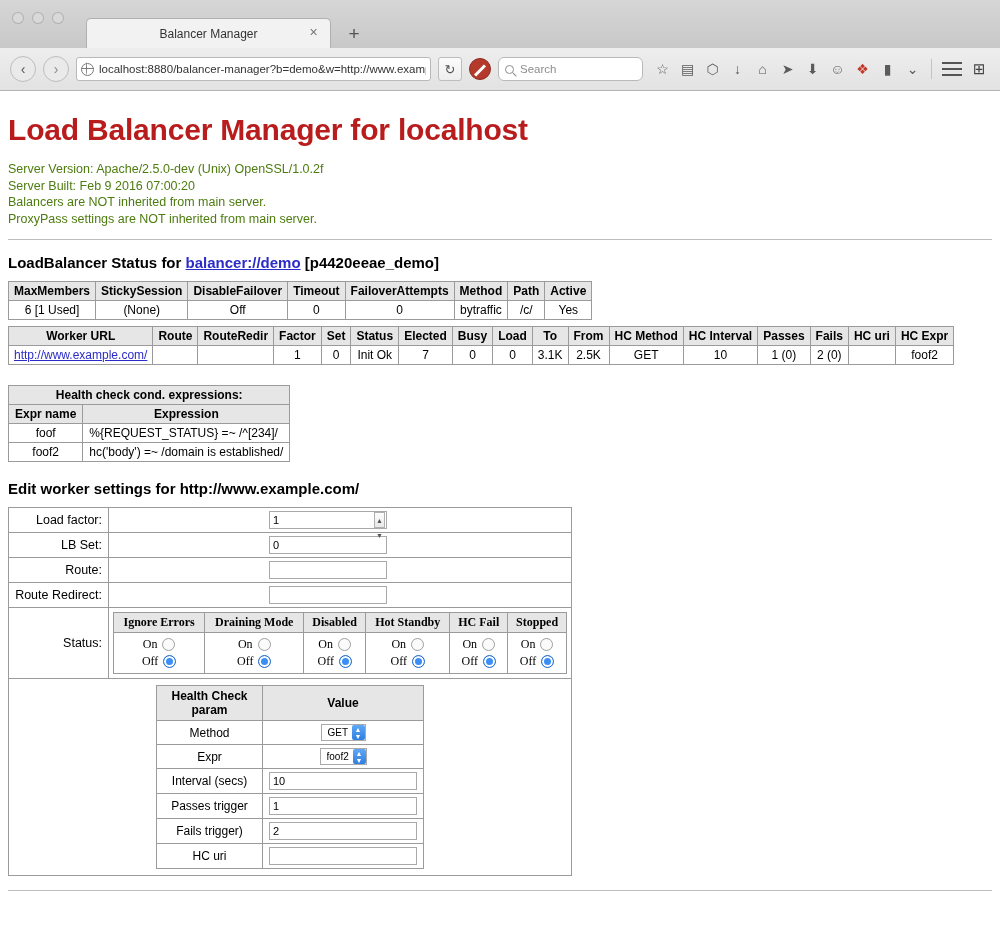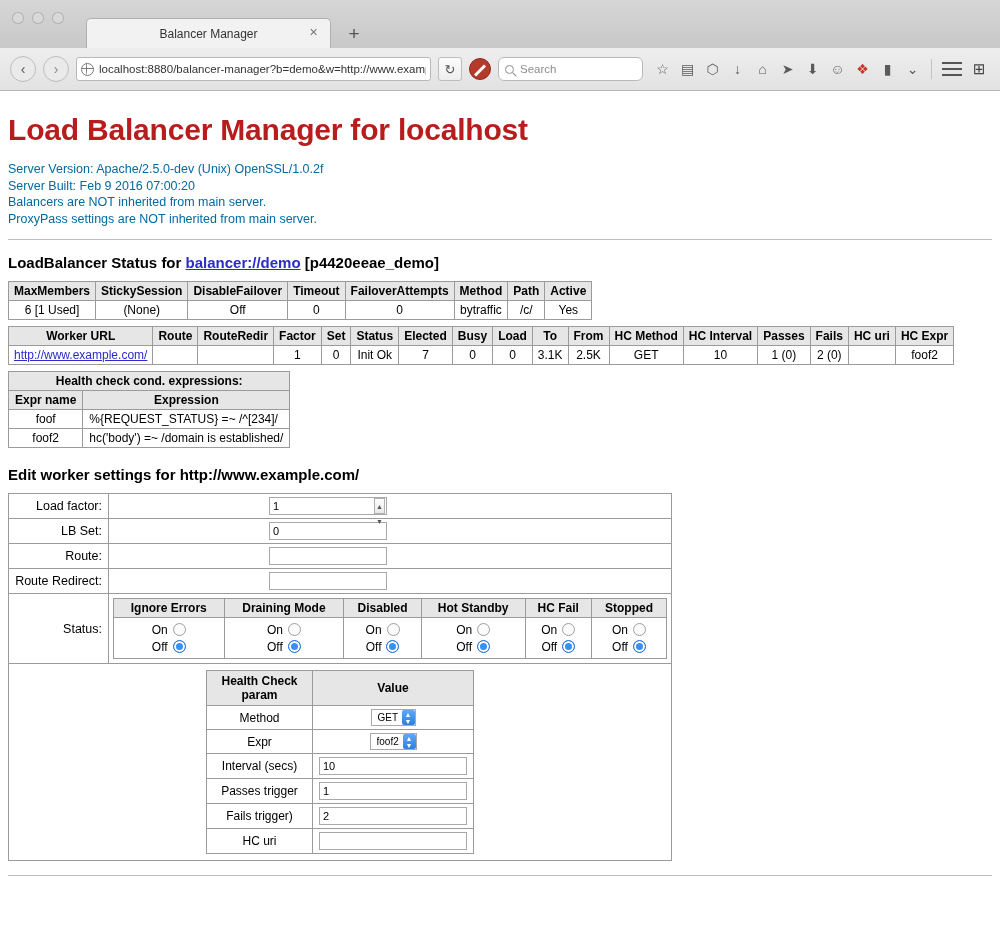--- a/index.html
+++ b/index.html
@@ -123,21 +123,21 @@
   .hamburger { width:20px;height:14px;display:flex;flex-direction:column;justify-content:space-between; }
   .hamburger i { display:block;height:2px;background:#555; }
   .grid-ic { width:18px;height:18px;color:#444;font-size:15px;line-height:18px;text-align:center;}
 
   
   .page { padding:0 8px; }
   h1.title {
     font-size:30px; font-weight:bold; margin:22px 0 14px 0; color:#b91c1c;
     letter-spacing:-0.2px;
   }
-  .serverinfo { font-size:12.5px; line-height:16.5px; color:#0369a1; margin-bottom:10px; }
+  .serverinfo { font-size:12.5px; line-height:16.5px; color:#4d7c0f; margin-bottom:10px; }
   hr.rule { border:none;border-top:1px solid #bdbdbd; margin:12px 0 14px 0; }
 
   h3.section {
     font-size:15px; font-weight:bold; margin:0 0 10px 0; color:#000;
   }
   h3.section a { color:#2b2bc9; text-decoration:underline; }
 
   table.grid {
     border-collapse:collapse;
     font-size:12px;
@@ -158,21 +158,21 @@
   table.hc th, table.hc td { border:1px solid #9b9b9b; padding:2px 6px; }
   table.hc th { background:#e6e6e6; font-weight:bold; text-align:center; }
   table.hc td.name { text-align:center; background:#fff; }
   table.hc td.expr { text-align:left; background:#fff; }
 
   h3.editheader { font-size:15px; font-weight:bold; margin:18px 0 10px 0; }
 
   table.form {
     border-collapse:collapse;
     font-size:12.5px;
-    width:664px;
+    width:564px;
   }
   table.form > tbody > tr > td {
     border:1px solid #9b9b9b;
     padding:3px 6px;
     background:#fff;
     vertical-align:middle;
   }
   td.flabel { width:100px; text-align:right; white-space:nowrap; }
   td.fctrl { text-align:left; }
 
@@ -209,21 +209,21 @@
   .radio-line span { font-size:12px; }
   .radio {
     width:13px;height:13px;border-radius:50%;
     border:1px solid #9e9e9e; background:#fbfbfb; flex:none;
   }
   .radio.on {
     background:#3b8ff4; border-color:#2a6fcb;
     box-shadow:inset 0 0 0 2px #fff;
   }
 
-  td.statuscell { padding:4px !important; }
+  td.statuscell { padding:4px !important;font-family:Liberation Serif, serif; }
 
   table.hcparam {
     border-collapse:collapse; font-size:12px; margin:0 auto;
     width:268px;
   }
   table.hcparam th {
     border:1px solid #9b9b9b; background:#e6e6e6; font-weight:bold;
     padding:3px 6px; text-align:center;
   }
   table.hcparam td {
@@ -397,21 +397,21 @@
         <td>GET</td>
         <td>10</td>
         <td>1 (0)</td>
         <td>2 (0)</td>
         <td></td>
         <td>foof2</td>
       </tr>
     </tbody>
   </table>
 
-  <table class="hc" style="margin-top:6px;">
+  <table class="hc" style="margin-top:20px;">
     <thead>
       <tr>
         <th colspan="2">Health check cond. expressions:</th>
       </tr>
       <tr>
         <th>Expr name</th>
         <th>Expression</th>
       </tr>
     </thead>
     <tbody>

